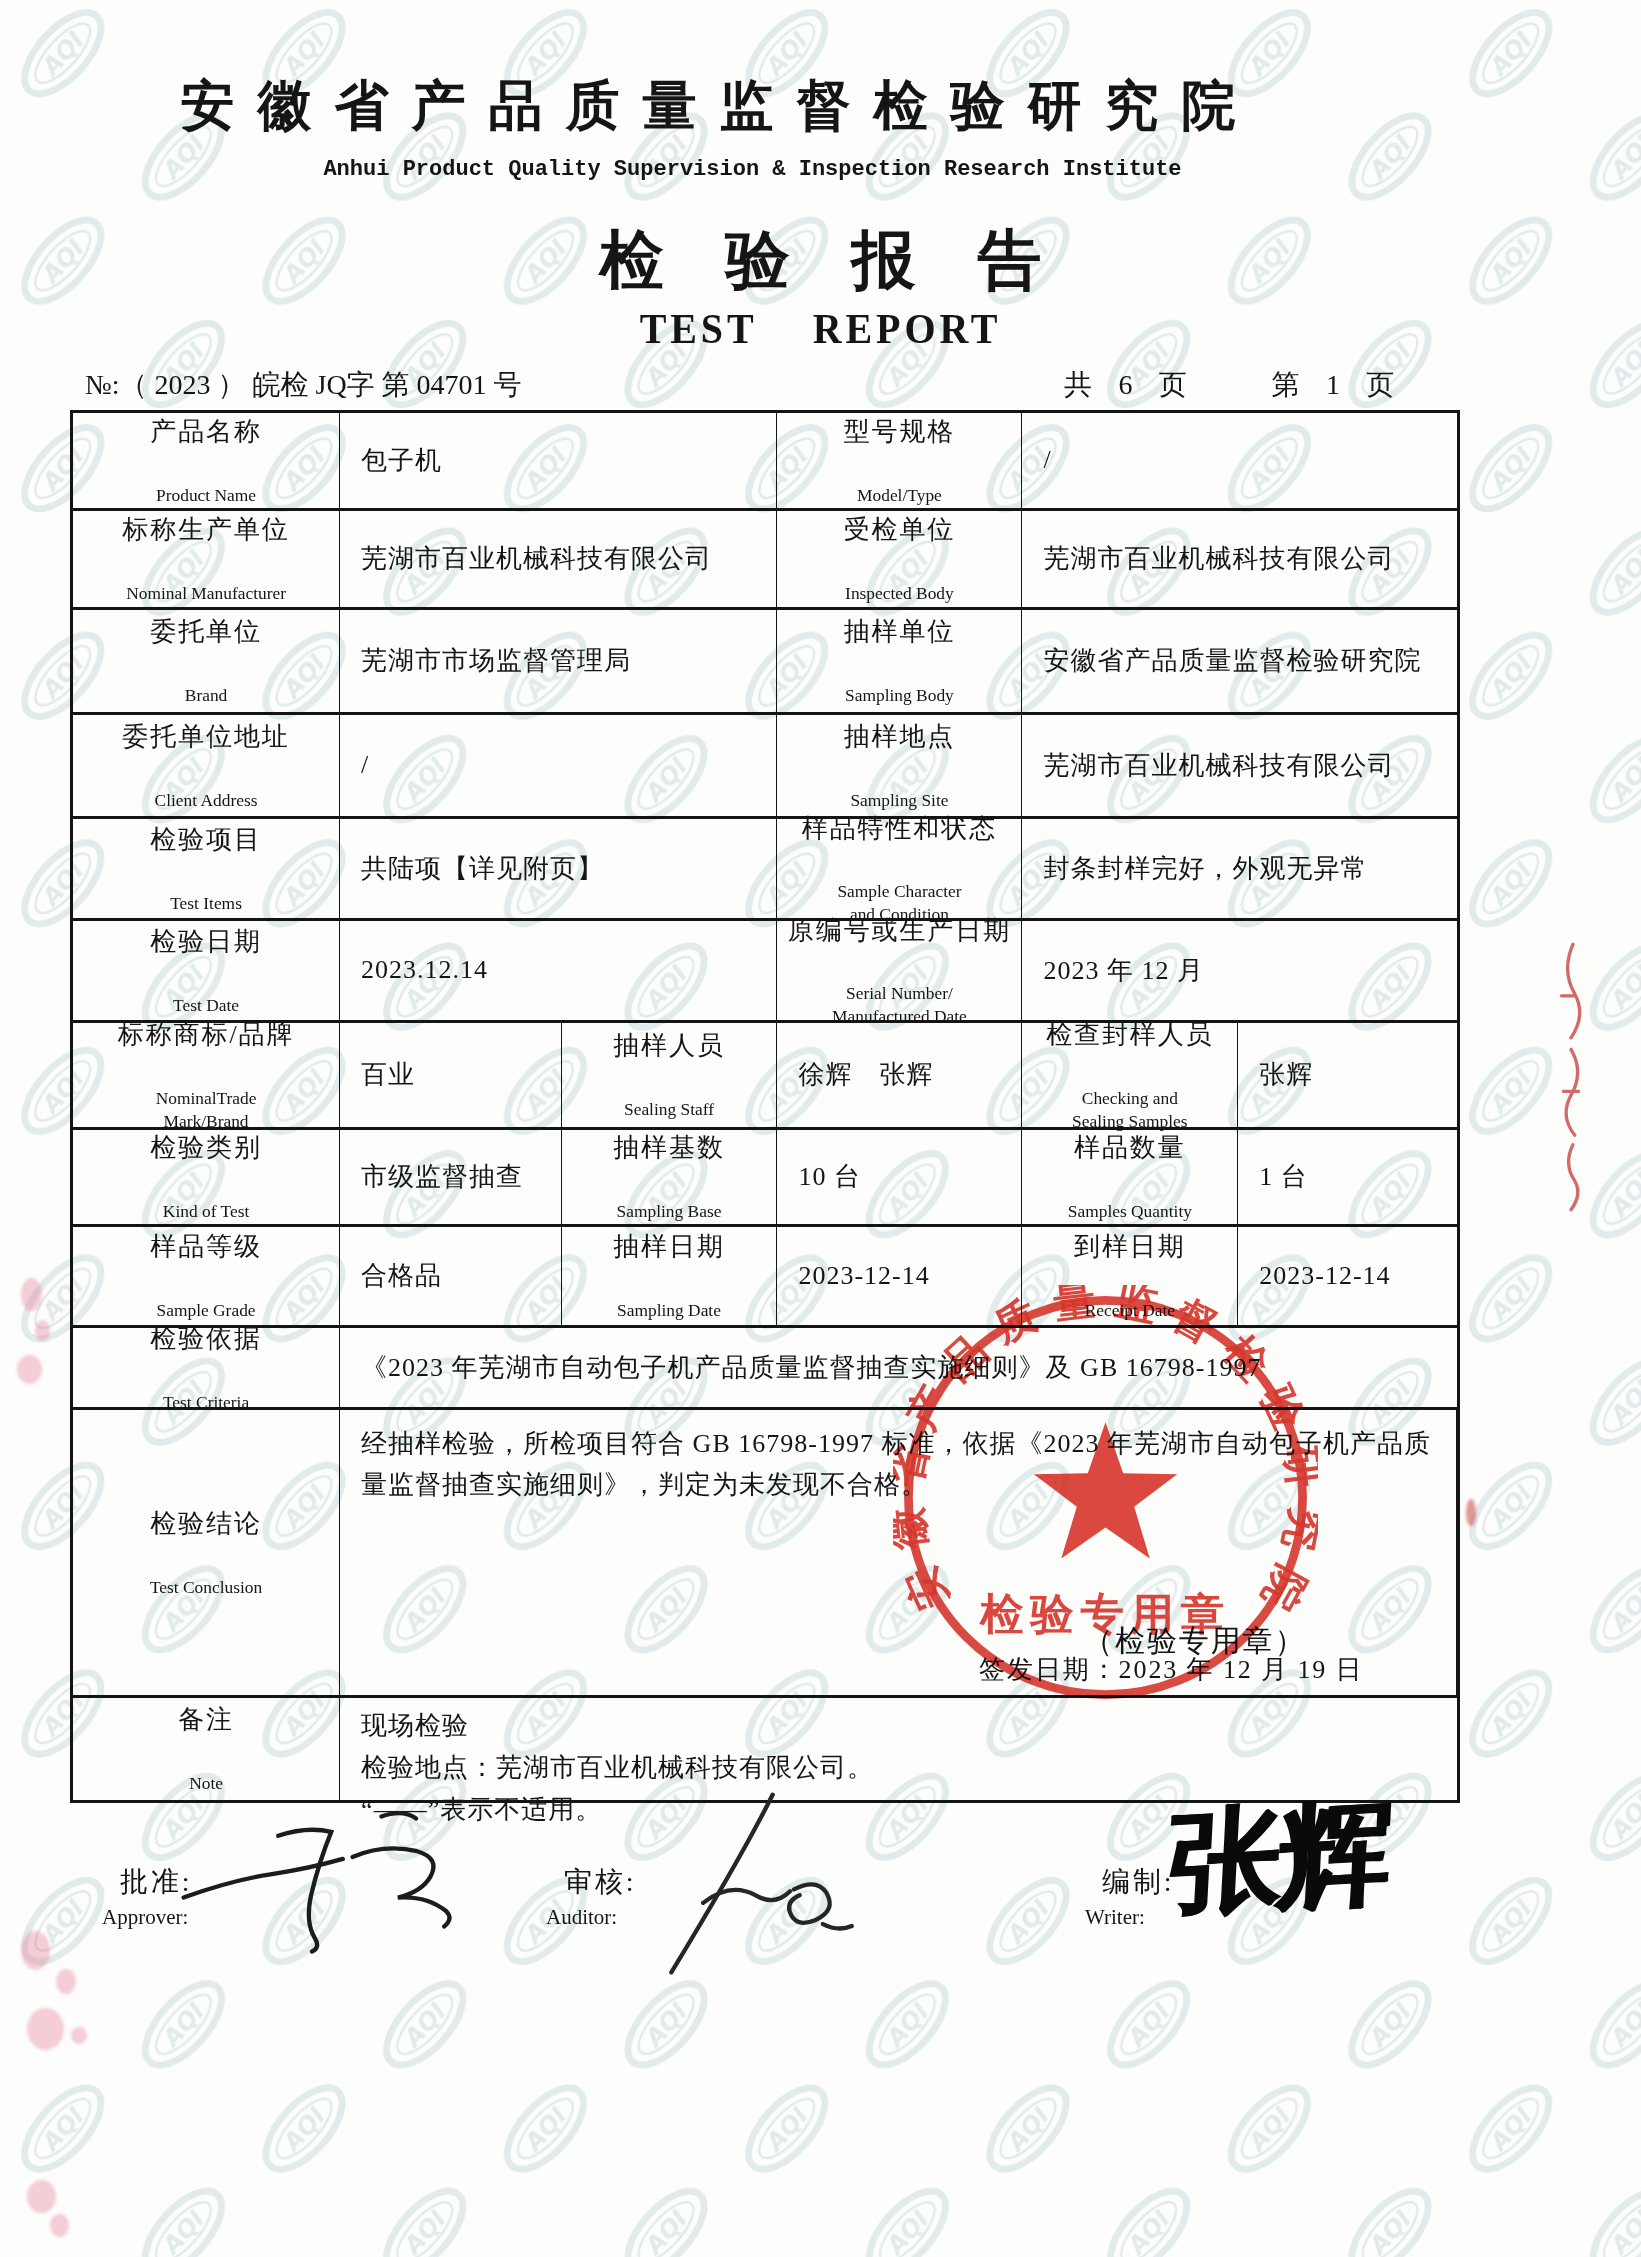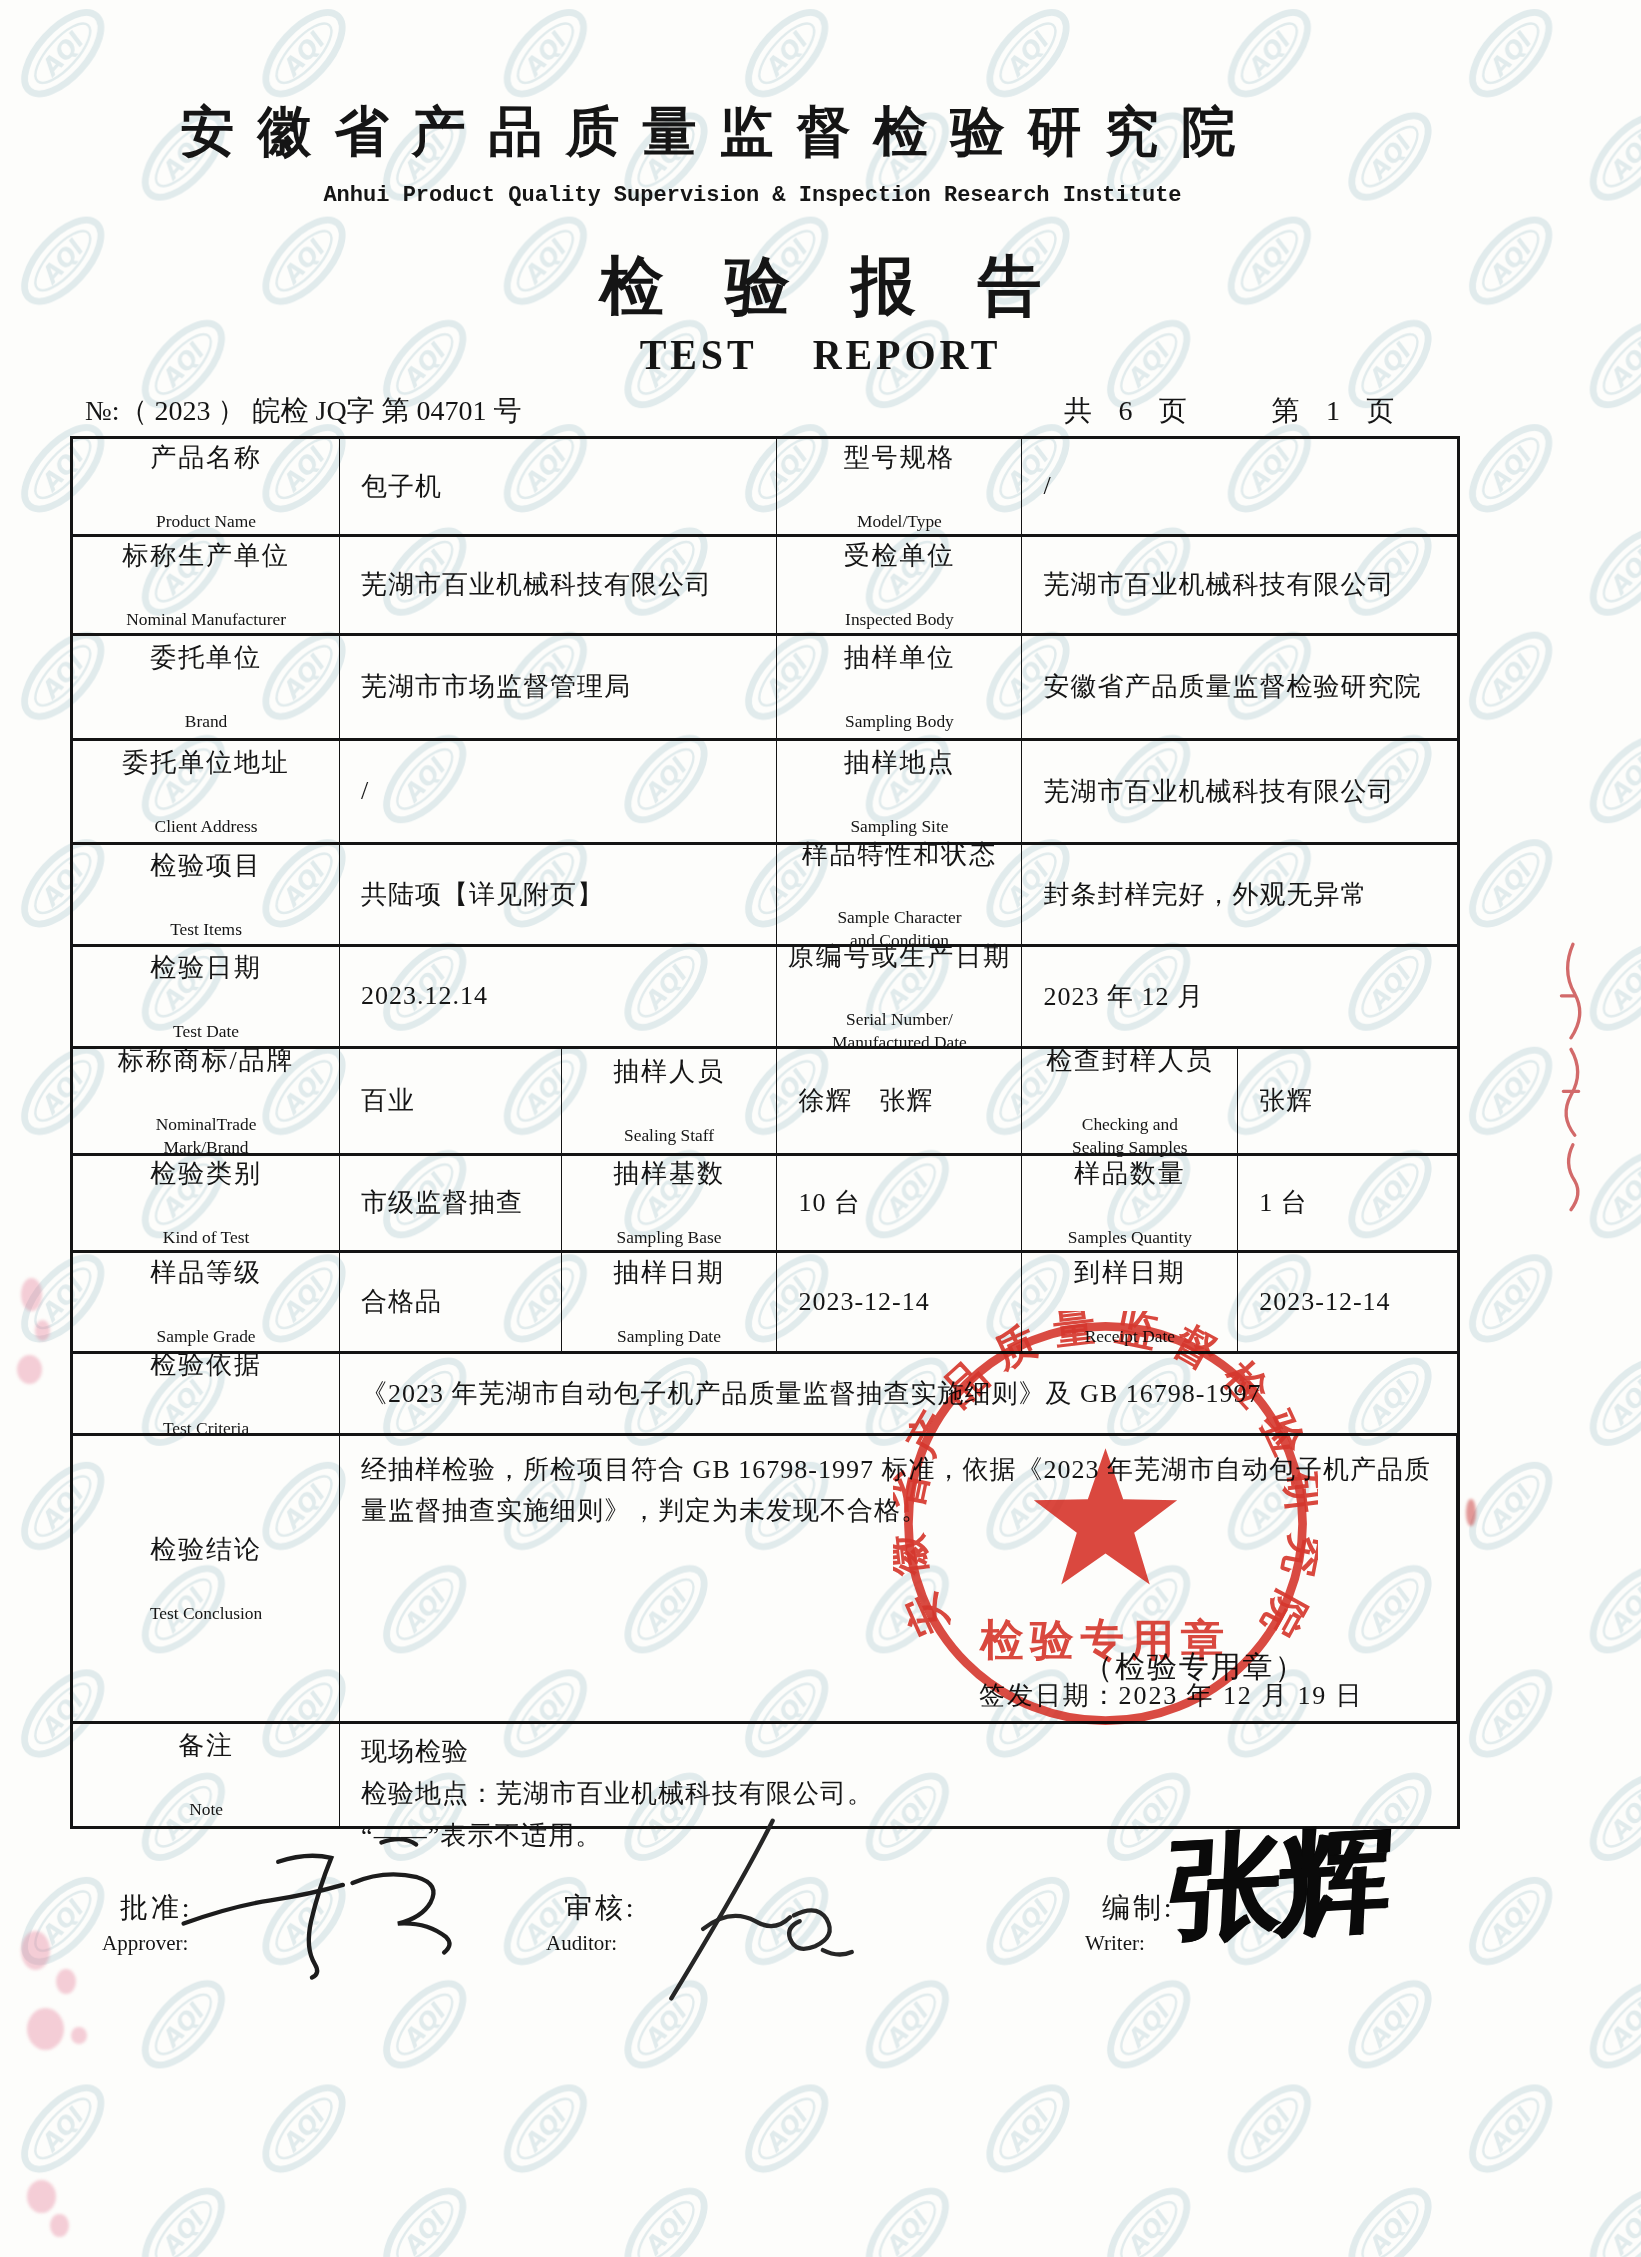--- a/index.html
+++ b/index.html
@@ -1,19 +1,19 @@
 <!DOCTYPE html>
 <html><head>
 <meta charset="utf-8">
 <style>
   html,body{margin:0;padding:0;background:#e8e8e8;}
   .page{position:relative;width:1641px;height:2257px;background:#fdfdfb;overflow:hidden;
         font-family:"Liberation Serif","DejaVu Serif",serif;color:#151515;}
   .watermark{position:absolute;left:0;top:0;z-index:0;}
-  .doc{position:relative;z-index:1;padding-top:96px;}
+  .doc{position:relative;z-index:1;padding-top:70px;}
 
   .inst-title{text-align:center;font-size:54px;font-weight:700;letter-spacing:23px;
               transform:translateX(-101px);white-space:nowrap;}
   .inst-en{text-align:center;font-family:"Liberation Mono","DejaVu Sans Mono",monospace;
            font-size:22px;font-weight:700;margin-top:13.5px;transform:translateX(-68px);white-space:nowrap;}
   .report-title{text-align:center;font-size:64px;font-weight:700;letter-spacing:62px;text-indent:62px;
                 margin-top:35px;white-space:nowrap;}
   .report-title-en{text-align:center;font-size:40px;font-weight:700;letter-spacing:3.9px;word-spacing:42px;
                    margin-top:1.9px;transform:scaleY(1.08);white-space:nowrap;}
   .meta-line{display:flex;justify-content:space-between;align-items:flex-end;

